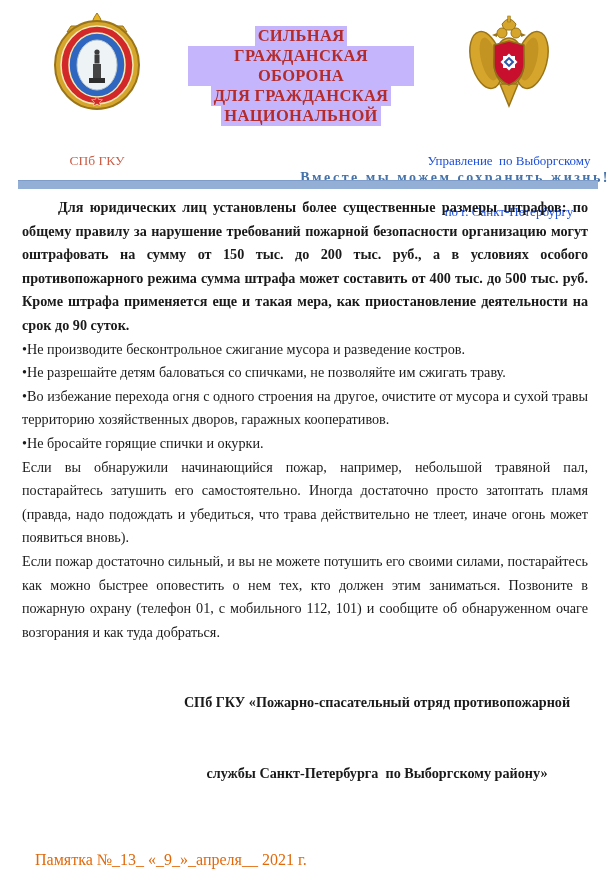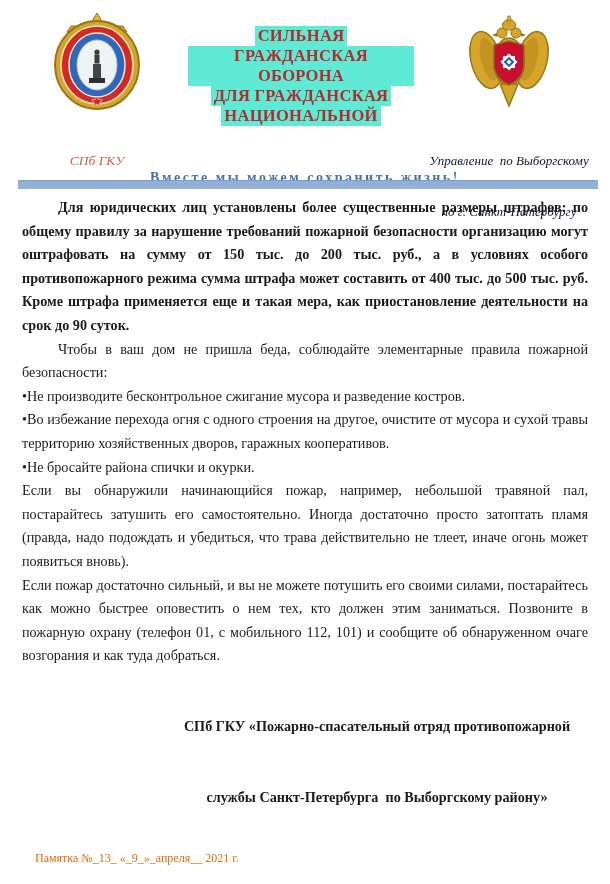--- a/index.html
+++ b/index.html
@@ -18,34 +18,34 @@
   .org-col.left  { width: 182px; padding-top: 2px; }
   .org-col.right { width: 190px; padding-top: 4px; }
   .title-col { flex: 1; text-align: center; padding-top: 16px; }
 
   .title-line {
     display: inline-block;
     font-weight: bold;
     font-size: 16.5px;
     line-height: 20px;
     color: #b32b2b;
-    background: #5eead4;
+    background: #c4b5fd;
     padding: 0 3px;
     letter-spacing: .3px;
   }
 
-  .org-caption { font-style: italic; white-space: pre-wrap; }
+  .org-caption { white-space: pre-wrap; }
   .org-caption.red-cap  { color: #cb5f48; font-size: 13.5px; line-height: 18px; margin-top: 2px; }
-  .org-caption.blue-cap { color: #0f172a; font-size: 13px;   line-height: 17px; margin-top: 4px; }
+  .org-caption.blue-cap { color: #1d4ed8; font-size: 13px;   line-height: 17px; margin-top: 4px; }
 
   .emblem-box { display: inline-block; }
 
   
   .slogan {
-    text-align: center;
+    text-align: right;
     font-weight: bold;
     font-size: 14px;
     letter-spacing: 2.5px;
     color: #4573a9;
     margin-top: 12px;
   }
   .blue-bar {
     position: absolute;
     left: 18px; right: 12px; top: 180px; height: 9px;
     background: #94afd6;
@@ -69,21 +69,21 @@
     margin-left: 140px;
     text-align: center;
     font-weight: bold;
     white-space: pre-wrap;
   }
 
   
   .footer-note {
     position: absolute;
     left: 35px; top: 851px;
-    font-size: 12px;
+    font-size: 16px;
     color: #e2690b;
     white-space: pre-wrap;
   }
 </style>
 </head>
 <body>
 
 <div class="page">
 
   <div class="header">
@@ -144,24 +144,24 @@
       </div>
     </div>
   </div>
 
   <div class="slogan">Вместе мы можем сохранить жизнь!</div>
 
   <div class="blue-bar"></div>
 
   <div class="content">
     <p class="p-bold indent">Для юридических лиц установлены более существенные размеры штрафов: по общему правилу за нарушение требований пожарной безопасности организацию могут оштрафовать на сумму от 150 тыс. до 200 тыс. руб., а в условиях особого противопожарного режима сумма штрафа может составить от 400 тыс. до 500 тыс. руб. Кроме штрафа применяется еще и такая мера, как приостановление деятельности на срок до 90 суток.</p>
-    <p class="indent">Чтобы в ваш дом не пришла беда, соблюдайте элементарные правила пожарной безопасности:</p>
     <p>•Не производите бесконтрольное сжигание мусора и разведение костров.</p>
+    <p>•Не разрешайте детям баловаться со спичками, не позволяйте им сжигать траву.</p>
     <p>•Во избежание перехода огня с одного строения на другое, очистите от мусора и сухой травы территорию хозяйственных дворов, гаражных кооперативов.</p>
-    <p>•Не бросайте района спички и окурки.</p>
+    <p>•Не бросайте горящие спички и окурки.</p>
     <p>Если вы обнаружили начинающийся пожар, например, небольшой травяной пал, постарайтесь затушить его самостоятельно. Иногда достаточно просто затоптать пламя (правда, надо подождать и убедиться, что трава действительно не тлеет, иначе огонь может появиться вновь).</p>
     <p>Если пожар достаточно сильный, и вы не можете потушить его своими силами, постарайтесь как можно быстрее оповестить о нем тех, кто должен этим заниматься. Позвоните в пожарную охрану (телефон 01, с мобильного 112, 101) и сообщите об обнаруженном очаге возгорания и как туда добраться.</p>
     <div class="signature">
       <div>СПб ГКУ «Пожарно-спасательный отряд противопожарной</div>
       <div>службы Санкт-Петербурга  по Выборгскому району»</div>
     </div>
   </div>
 
   <div class="footer-note">Памятка №_13_ «_9_»_апреля__ 2021 г.</div>
 

